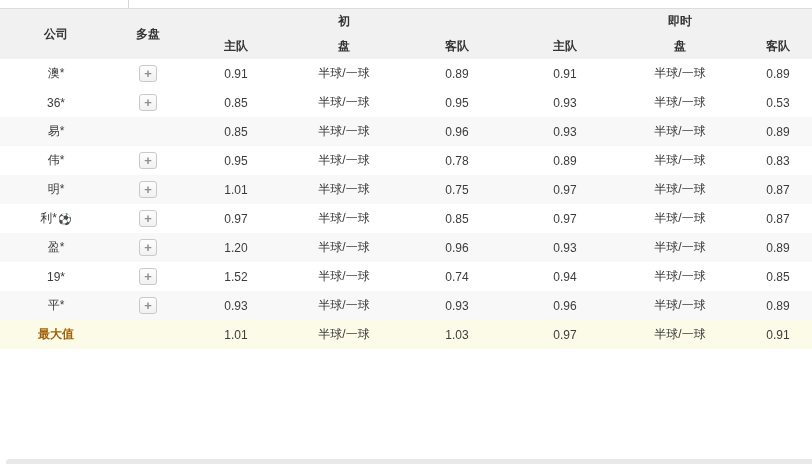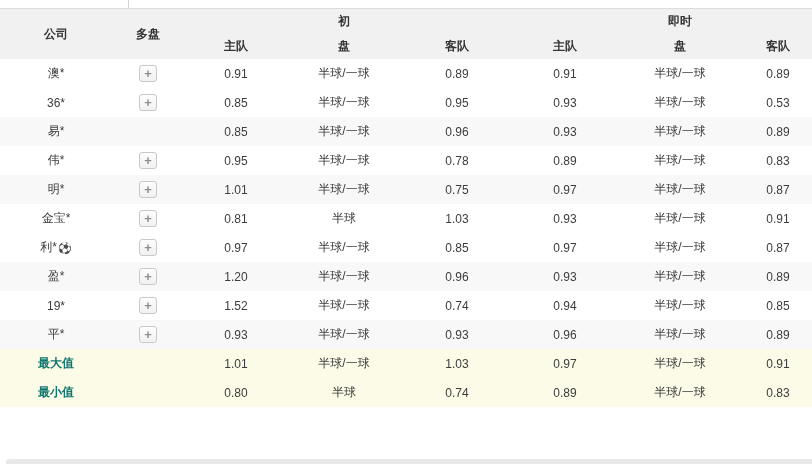--- a/index.html
+++ b/index.html
@@ -49,21 +49,21 @@
     height: 29px;
     text-align: center;
     vertical-align: middle;
     padding: 0;
     font-size: 12px;
     color: #3c3c3c;
     white-space: nowrap;
   }
   tr.alt td { background: #f8f8f8; }
   tr.summary td { background: #fbfbe8; height: 29px; }
-  tr.summary td.label { font-weight: bold; color: #0f766e; }
+  tr.summary td.label { font-weight: bold; color: #a16207; }
   .plus-btn {
     display: inline-block;
     width: 18px;
     height: 17px;
     line-height: 14px;
     border: 1px solid #c9c9c9;
     border-radius: 3px;
     background: linear-gradient(#fdfdfd, #f1f1f1);
     color: #8f8f8f;
     font-size: 13px;
@@ -199,30 +199,20 @@
           <td>明*</td>
           <td><button class="plus-btn">+</button></td>
           <td>1.01</td>
           <td>半球/一球</td>
           <td>0.75</td>
           <td>0.97</td>
           <td>半球/一球</td>
           <td>0.87</td>
         </tr>
         <tr>
-          <td>金宝*</td>
-          <td><button class="plus-btn">+</button></td>
-          <td>0.81</td>
-          <td>半球</td>
-          <td>1.03</td>
-          <td>0.93</td>
-          <td>半球/一球</td>
-          <td>0.91</td>
-        </tr>
-        <tr>
           <td>利*<span class="ball">⚽</span></td>
           <td><button class="plus-btn">+</button></td>
           <td>0.97</td>
           <td>半球/一球</td>
           <td>0.85</td>
           <td>0.97</td>
           <td>半球/一球</td>
           <td>0.87</td>
         </tr>
         <tr class="alt">
@@ -258,27 +248,17 @@
         <tr class="summary">
           <td class="label">最大值</td>
           <td></td>
           <td>1.01</td>
           <td>半球/一球</td>
           <td>1.03</td>
           <td>0.97</td>
           <td>半球/一球</td>
           <td>0.91</td>
         </tr>
-        <tr class="summary">
-          <td class="label">最小值</td>
-          <td></td>
-          <td>0.80</td>
-          <td>半球</td>
-          <td>0.74</td>
-          <td>0.89</td>
-          <td>半球/一球</td>
-          <td>0.83</td>
-        </tr>
       </tbody>
   </table>
 
   <div class="bottom-strip"></div>
 </div>
 
 </body></html>

